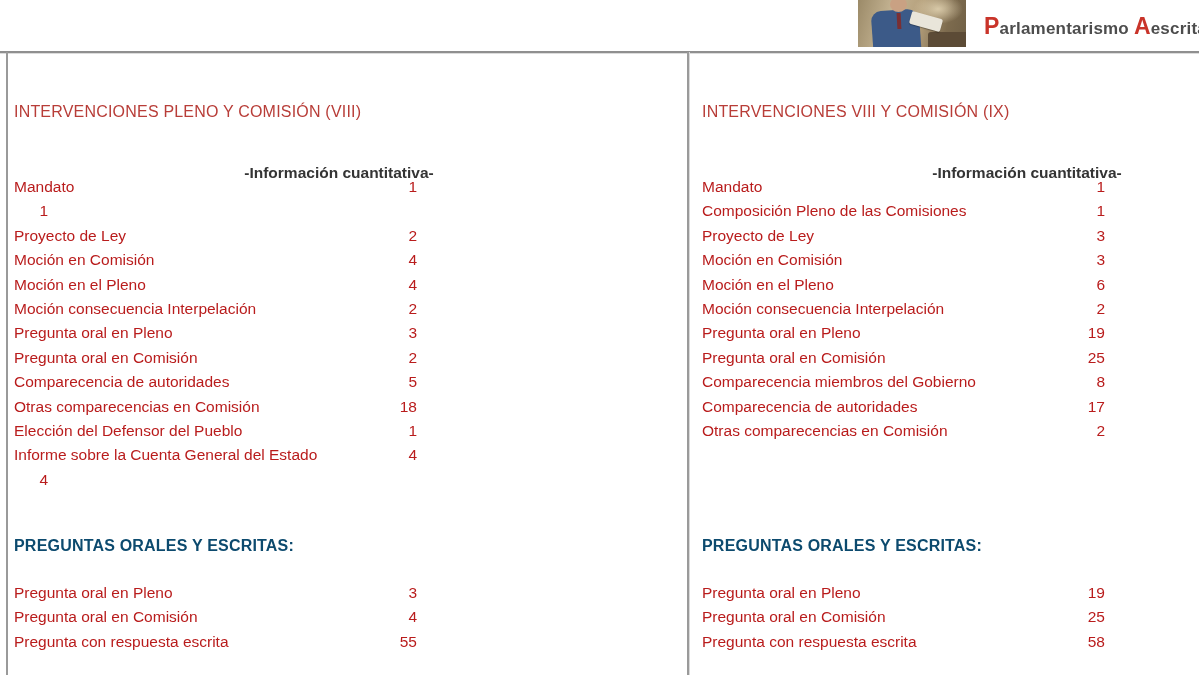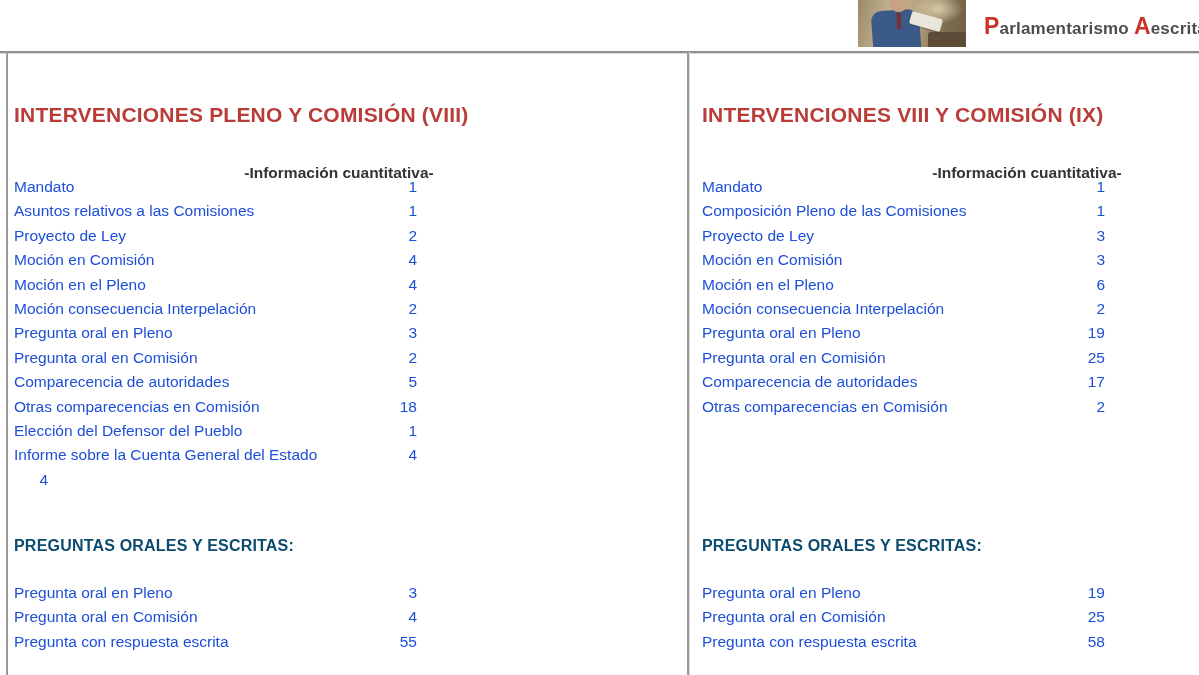--- a/index.html
+++ b/index.html
@@ -27,26 +27,26 @@
     font-size:17px;font-weight:600;color:#4d4d4d;letter-spacing:.2px;}
   .brand .init{color:#c9342a;font-size:23px;font-weight:700;}
   .rule{position:absolute;left:0;top:51px;width:1199px;height:2px;background:#8f8f8f;box-shadow:0 1px 0 #dcdcdc;}
   .vline{position:absolute;top:52px;bottom:0;width:2px;background:#9a9a9a;}
   .vline.l{left:6px;}
   .vline.m{left:687px;box-shadow:1px 0 0 #d9d9d9;}
   
   .panel{position:absolute;top:53px;width:650px;height:622px;}
   .panel.p1{left:14px;}
   .panel.p2{left:702px;}
-  .ptitle{position:absolute;top:50px;left:0;font-size:21px;font-weight:700;color:#b83d38;letter-spacing:.2px;white-space:nowrap;}
+  .ptitle{position:absolute;top:50px;left:0;font-size:16px;font-weight:400;color:#b83d38;letter-spacing:.2px;white-space:nowrap;}
   .psub{position:absolute;top:77px;left:0;width:650px;text-align:center;font-size:15.5px;font-weight:700;color:#343434;white-space:nowrap;margin-top:34px;}
   .list{position:absolute;left:0;width:403px;}
   .list.main{top:122px;}
   .list.q{top:528px;}
-  .row{display:flex;justify-content:space-between;height:24.4px;line-height:24.4px;font-size:15.5px;color:#1d4ed8;white-space:nowrap;}
+  .row{display:flex;justify-content:space-between;height:24.4px;line-height:24.4px;font-size:15.5px;color:#b91c1c;white-space:nowrap;}
   .row .val{text-align:right;min-width:34px;}
   .sec{position:absolute;top:484px;left:0;font-size:16px;font-weight:700;color:#0c4a6e;letter-spacing:.2px;white-space:nowrap;}
 </style>
 </head>
 <body>
 
 <div class="photo">
   <div class="glow"></div>
   <div class="lectern"></div>
   <div class="suit"></div>
@@ -63,21 +63,20 @@
 
 <div class="panel p1">
   <div class="ptitle">INTERVENCIONES PLENO Y COMISIÓN (VIII)</div>
   <div class="psub">-Información cuantitativa-</div>
   <div class="list main">
       <div class="row">
         <span class="lbl">Mandato</span>
         <span class="val">1</span>
       </div>
       <div class="row">
-        <span class="lbl">Asuntos relativos a las Comisiones</span>
         <span class="val">1</span>
       </div>
       <div class="row">
         <span class="lbl">Proyecto de Ley</span>
         <span class="val">2</span>
       </div>
       <div class="row">
         <span class="lbl">Moción en Comisión</span>
         <span class="val">4</span>
       </div>
@@ -164,20 +163,24 @@
       </div>
       <div class="row">
         <span class="lbl">Pregunta oral en Pleno</span>
         <span class="val">19</span>
       </div>
       <div class="row">
         <span class="lbl">Pregunta oral en Comisión</span>
         <span class="val">25</span>
       </div>
       <div class="row">
+        <span class="lbl">Comparecencia miembros del Gobierno</span>
+        <span class="val">8</span>
+      </div>
+      <div class="row">
         <span class="lbl">Comparecencia de autoridades</span>
         <span class="val">17</span>
       </div>
       <div class="row">
         <span class="lbl">Otras comparecencias en Comisión</span>
         <span class="val">2</span>
       </div>
     </div>
   <div class="sec">PREGUNTAS ORALES Y ESCRITAS:</div>
   <div class="list q">

